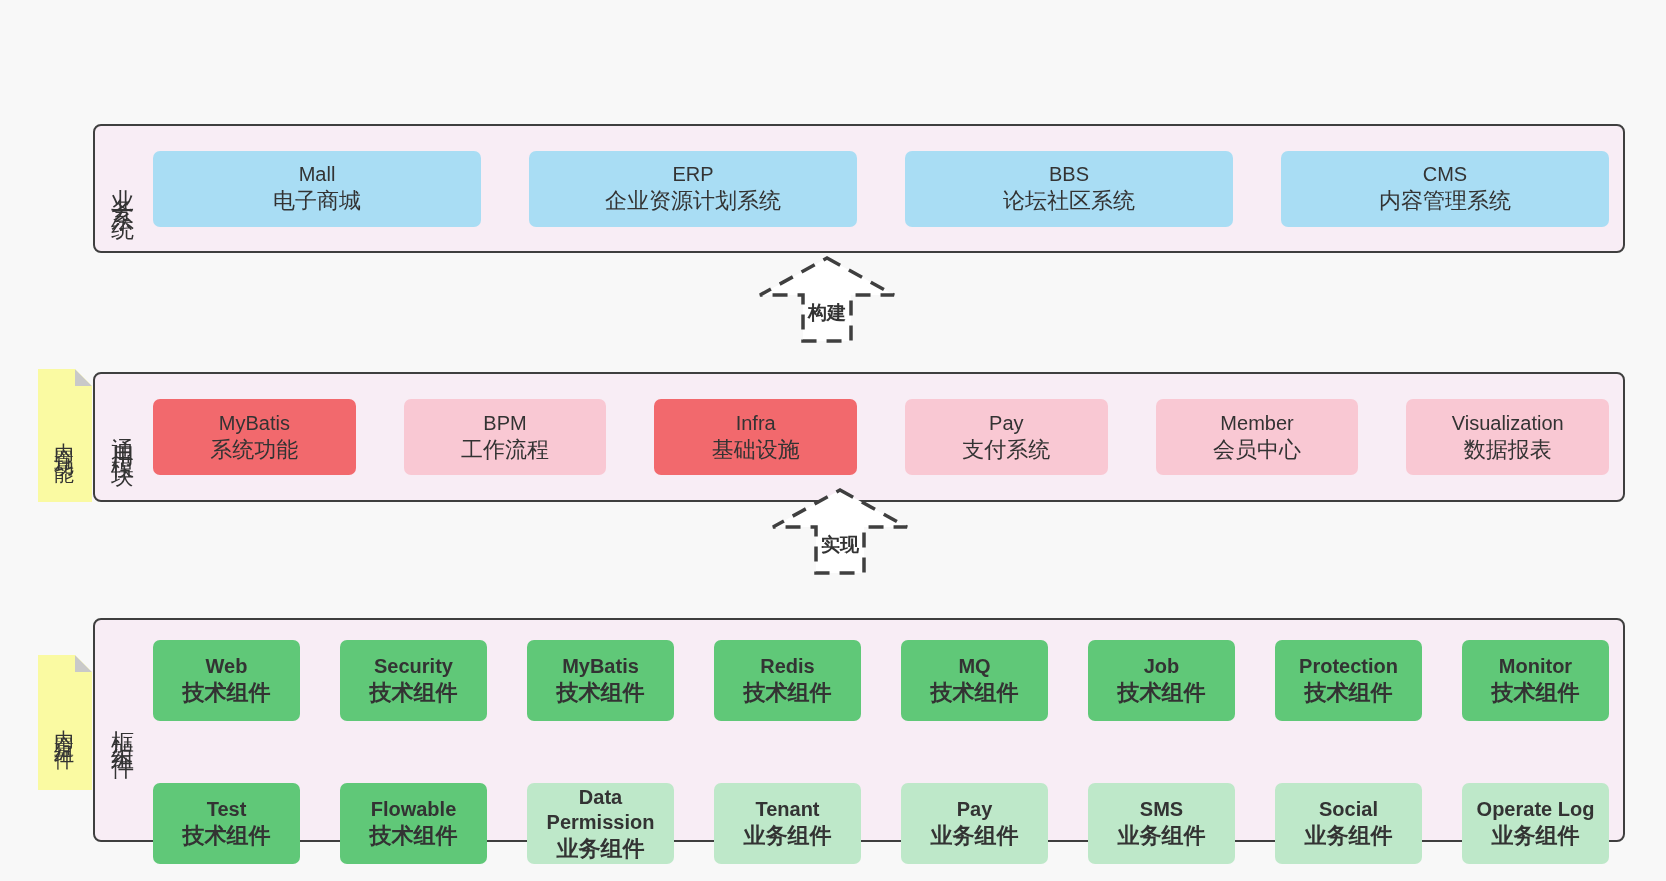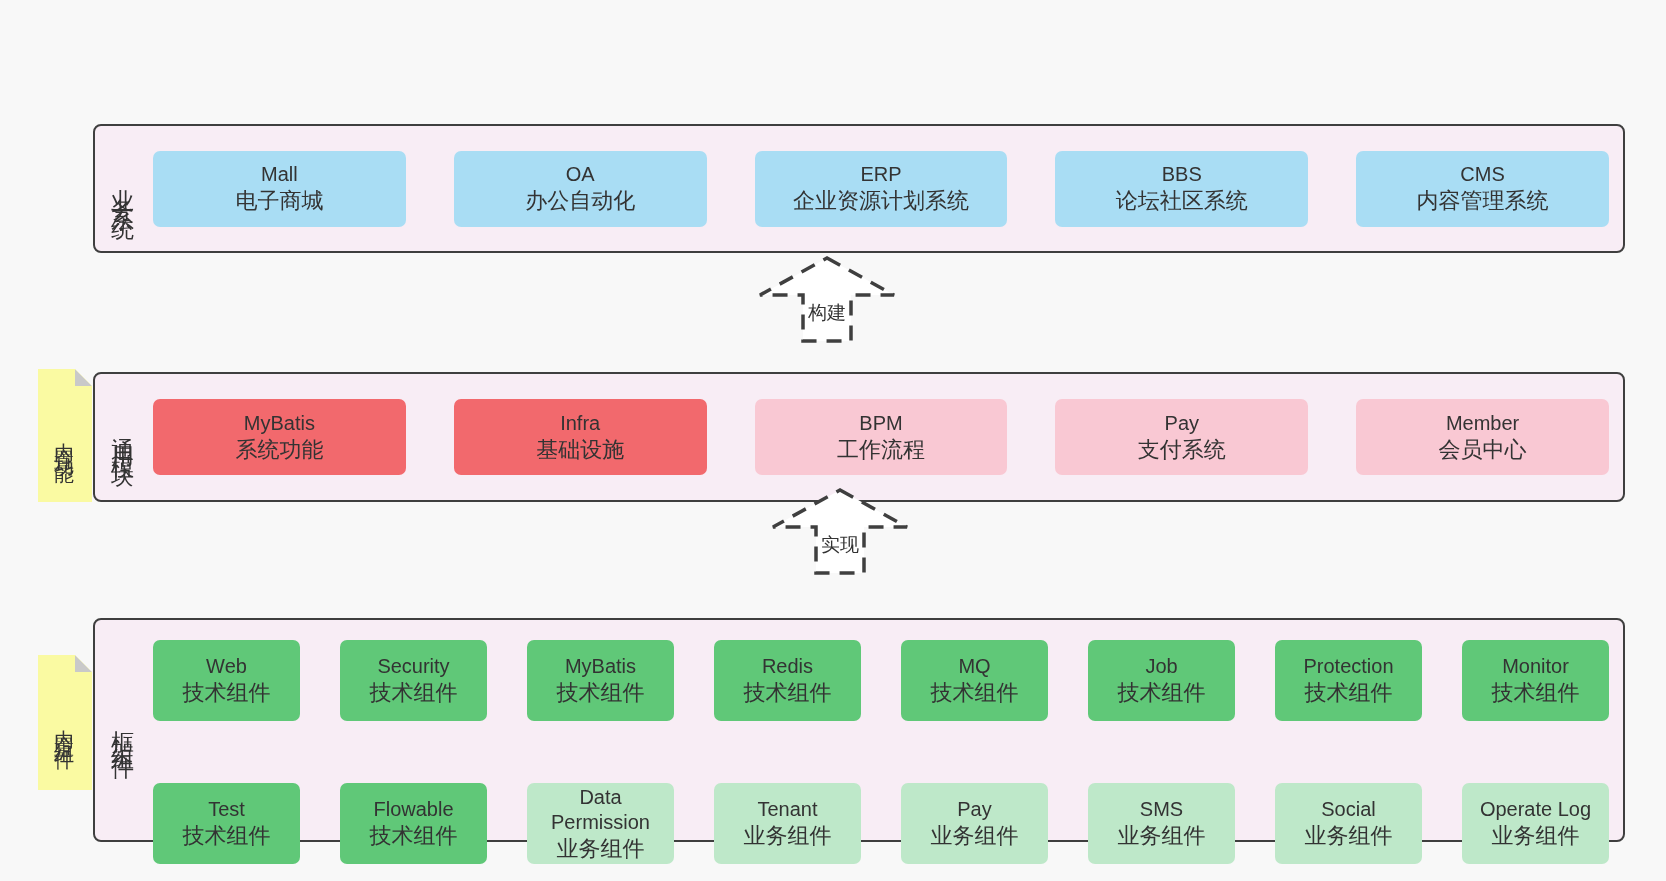--- a/index.html
+++ b/index.html
@@ -36,21 +36,21 @@
     white-space: nowrap;
   }
   .row {
     position: absolute;
     left: 58px;
     right: 14px;
     display: flex;
   }
   .row-mid-v { top: 50%; transform: translateY(-50%); }
   .row6 { gap: 48px; }
-  .row8 { gap: 40px; }
+  .row8 { gap: 40px; font-weight: bold; }
   .row-b1 { top: 20px; }
   .row-b2 { top: 123px; margin-top: 40px; }
 
   .box {
     flex: 1 1 0;
     min-width: 0;
     height: 76px;
     border-radius: 7px;
     display: flex;
     flex-direction: column;
@@ -94,20 +94,21 @@
     font-size: 20px;
     letter-spacing: 7px;
     color: #333;
     margin-top: 10px;
   }
 
   .arrow-wrap {
     position: absolute;
     width: 140px;
     height: 90px;
+    font-weight: bold;
   }
   .arrow-1 { left: 757px; top: 255px; }
   .arrow-2 { left: 770px; top: 487px; }
   .arrow-wrap svg { position: absolute; left: 0; top: 0; }
   .arrow-label {
     position: absolute;
     left: 50%;
     top: 44px;
     transform: translateX(-50%);
     background: #ffffff;
@@ -121,24 +122,20 @@
 <body>
 
 <section class="panel panel-top">
   <div class="vlabel">业务系统</div>
   <div class="row row6 row-mid-v">
     <div class="box blue">
       <div class="box-name">Mall</div>
       <div class="box-desc">电子商城</div>
     </div>
     <div class="box blue">
-      <div class="box-name">OA</div>
-      <div class="box-desc">办公自动化</div>
-    </div>
-    <div class="box blue">
       <div class="box-name">ERP</div>
       <div class="box-desc">企业资源计划系统</div>
     </div>
     <div class="box blue">
       <div class="box-name">BBS</div>
       <div class="box-desc">论坛社区系统</div>
     </div>
     <div class="box blue">
       <div class="box-name">CMS</div>
       <div class="box-desc">内容管理系统</div>
@@ -158,35 +155,39 @@
   <div class="sticky-text">内置功能</div>
 </div>
 
 <section class="panel panel-mid">
   <div class="vlabel">通用模块</div>
   <div class="row row6 row-mid-v">
     <div class="box red">
       <div class="box-name">MyBatis</div>
       <div class="box-desc">系统功能</div>
     </div>
+    <div class="box pink">
+      <div class="box-name">BPM</div>
+      <div class="box-desc">工作流程</div>
+    </div>
     <div class="box red">
       <div class="box-name">Infra</div>
       <div class="box-desc">基础设施</div>
     </div>
     <div class="box pink">
-      <div class="box-name">BPM</div>
-      <div class="box-desc">工作流程</div>
-    </div>
-    <div class="box pink">
       <div class="box-name">Pay</div>
       <div class="box-desc">支付系统</div>
     </div>
     <div class="box pink">
       <div class="box-name">Member</div>
       <div class="box-desc">会员中心</div>
+    </div>
+    <div class="box pink">
+      <div class="box-name">Visualization</div>
+      <div class="box-desc">数据报表</div>
     </div>
   </div>
 </section>
 
 <div class="arrow-wrap arrow-2">
   <svg width="140" height="90" viewBox="0 0 140 90">
     <path d="M70 3 L137 40 L94 40 L94 86 L46 86 L46 40 L3 40 Z" fill="#ffffff" stroke="#3f3f3f" stroke-width="3.5" stroke-dasharray="15 10" stroke-linejoin="miter"></path>
   </svg>
   <div class="arrow-label">实现</div>
 </div>

